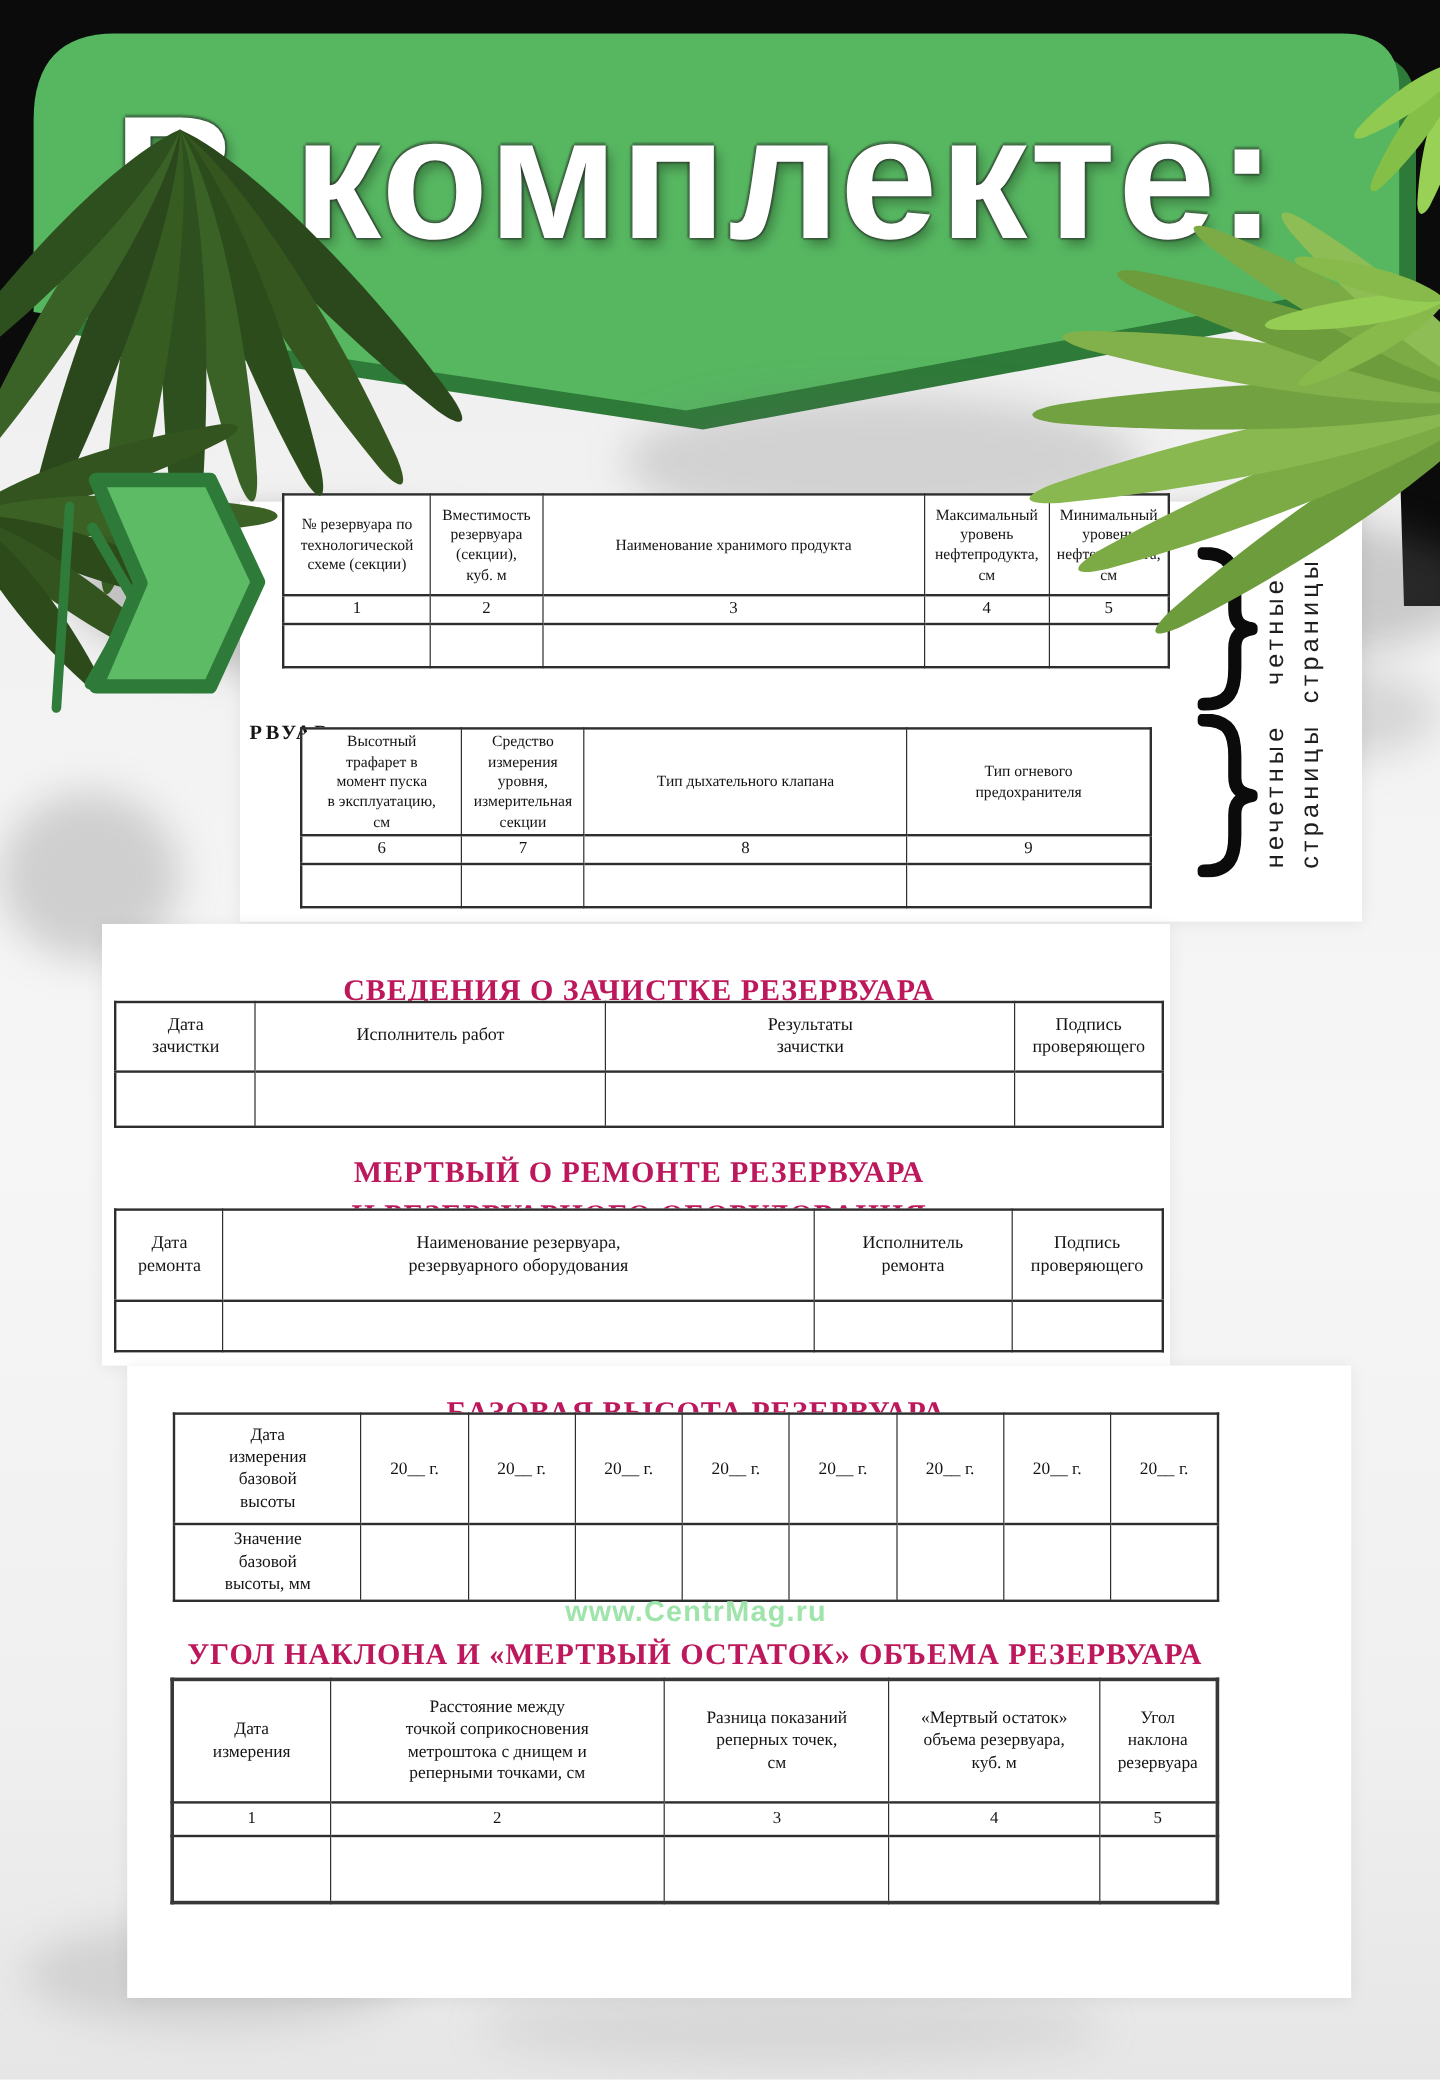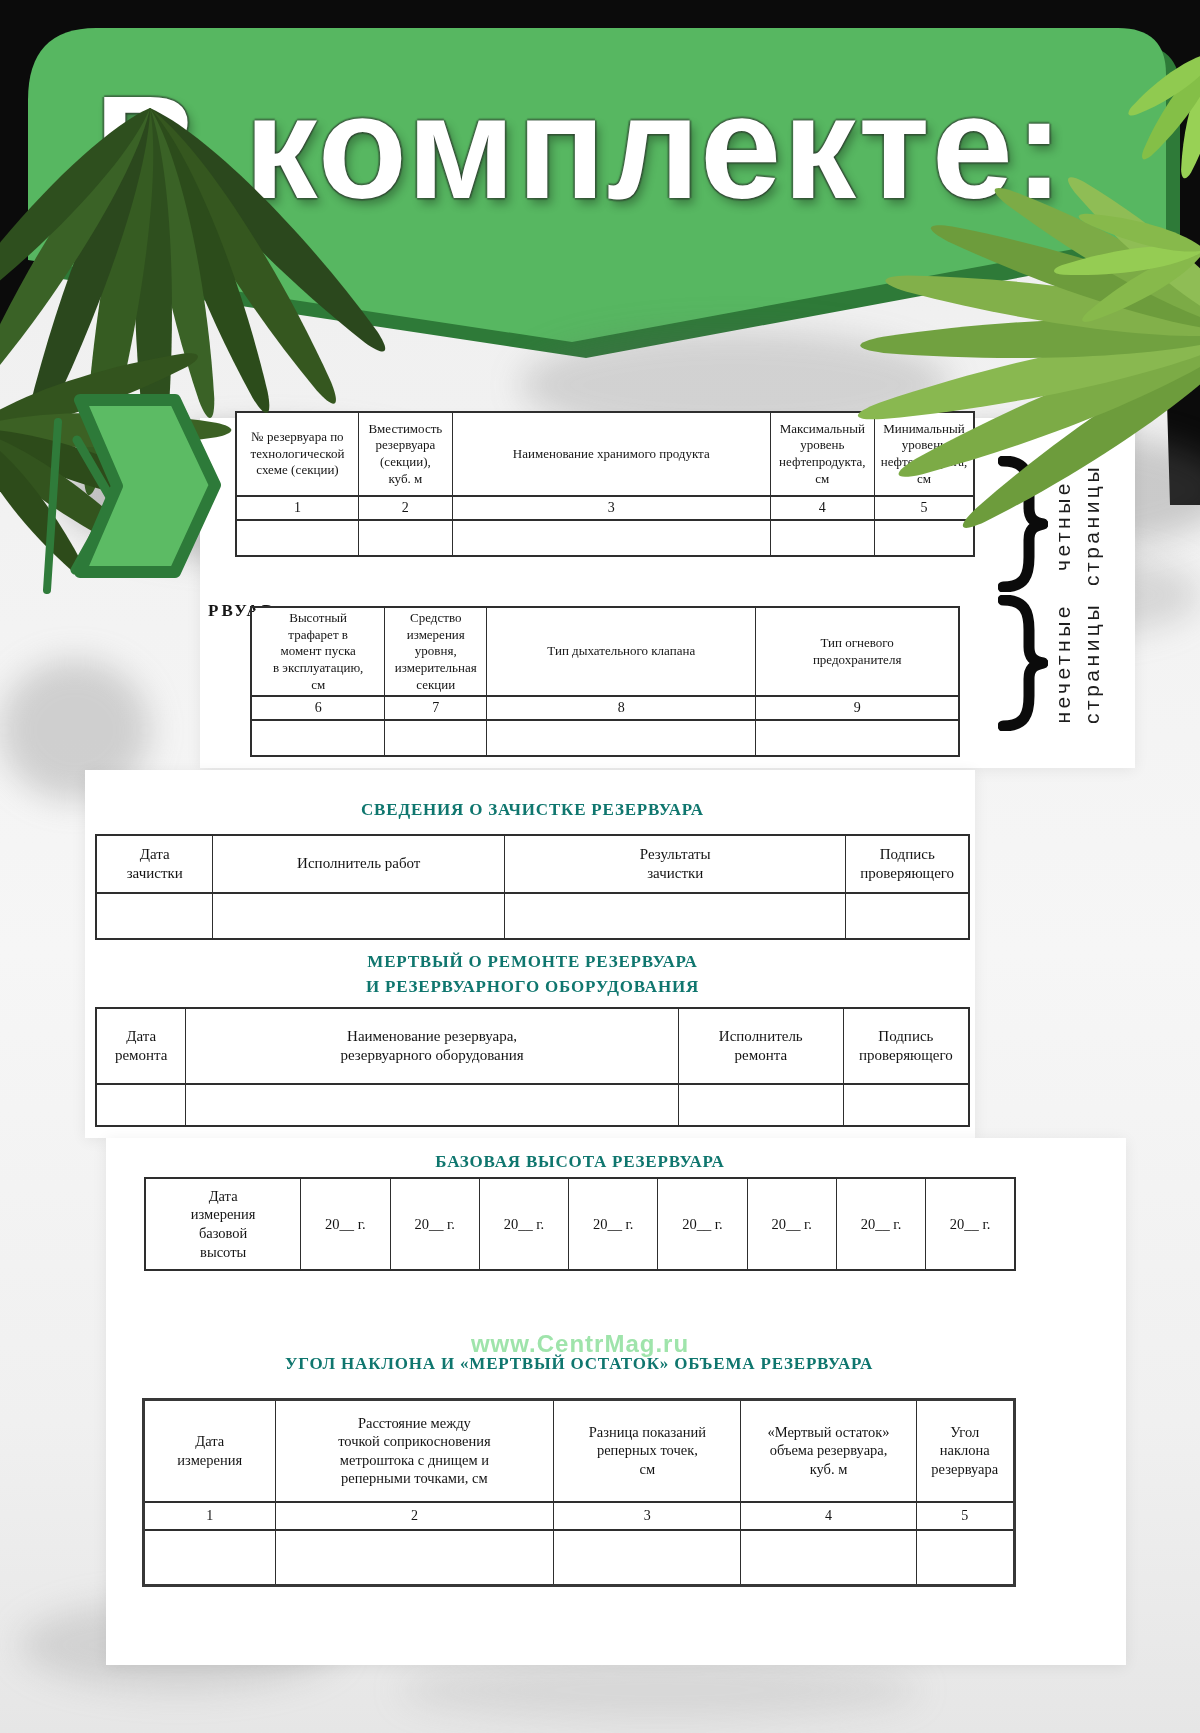--- a/index.html
+++ b/index.html
@@ -20,21 +20,21 @@
   .blob{position:absolute;border-radius:50%;filter:blur(16px);}
 
   
   .panel{position:absolute;background:#ffffff;box-shadow:0 2px 14px rgba(0,0,0,.07);}
 
   
   .doc-label{position:absolute;color:#161616;margin-top:32px;}
   .pre{white-space:pre-line;}
   .word-top{left:700px;top:383px;width:200px;text-align:right;font-weight:700;font-size:15px;letter-spacing:1px;}
   .word-bottom{left:208px;top:569px;font-weight:700;font-size:17px;letter-spacing:3px;}
-  .tbl-title{position:absolute;text-align:center;font-weight:700;font-size:17px;letter-spacing:.8px;color:#0f766e;line-height:1.45;}
+  .tbl-title{position:absolute;text-align:center;font-weight:700;font-size:25px;letter-spacing:.8px;color:#be185d;line-height:1.45;margin-top:10px;}
 
   
   table.doc{position:absolute;border-collapse:collapse;table-layout:fixed;background:#fff;color:#141414;}
   table.doc td{border:1px solid #2e2e2e;text-align:center;vertical-align:middle;
                white-space:pre-line;padding:2px 4px;line-height:1.28;}
   .t1,.t2,.t3,.t4,.t5{border:2px solid #2e2e2e;}
   .t6{border:3px solid #383838;}
   .t1 td,.t2 td{font-size:13px;}
   .t3 td,.t4 td{font-size:15px;}
   .t5 td,.t6 td{font-size:14.5px;}
@@ -260,20 +260,33 @@
 высоты</td>
     <td>20__ г.</td>
     <td>20__ г.</td>
     <td>20__ г.</td>
     <td>20__ г.</td>
     <td>20__ г.</td>
     <td>20__ г.</td>
     <td>20__ г.</td>
     <td>20__ г.</td>
   </tr>
+  <tr style="height:64px">
+    <td>Значение
+базовой
+высоты, мм</td>
+    <td></td>
+        <td></td>
+    <td></td>
+        <td></td>
+    <td></td>
+        <td></td>
+    <td></td>
+        <td></td>
+  </tr>
 </tbody>
   </table>
 
 <div class="watermark">www.CentrMag.ru</div>
 <div class="tbl-title" style="left:142px;top:1352px;width:874px;">УГОЛ НАКЛОНА И «МЕРТВЫЙ ОСТАТОК» ОБЪЕМА РЕЗЕРВУАРА</div>
 <table class="doc t6" style="left:142px;top:1398px;width:874px;">
   <colgroup>
       <col style="width:15.1%">
       <col style="width:32.0%">
       <col style="width:21.5%">

